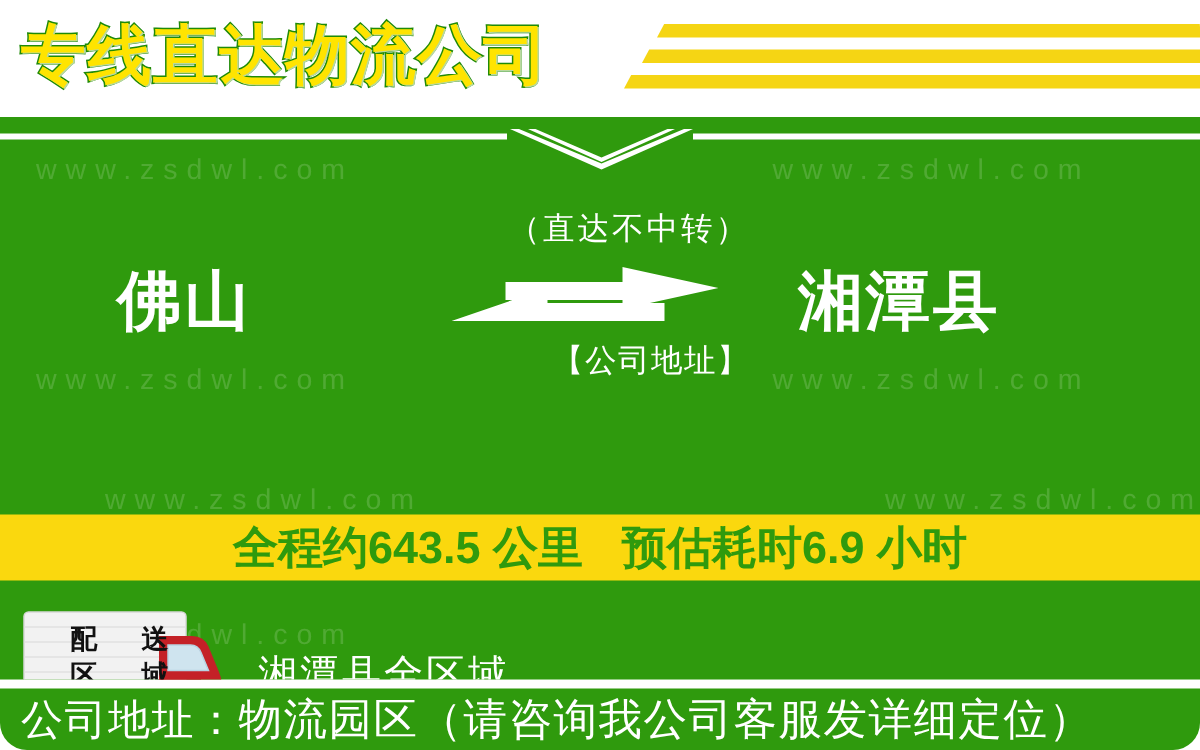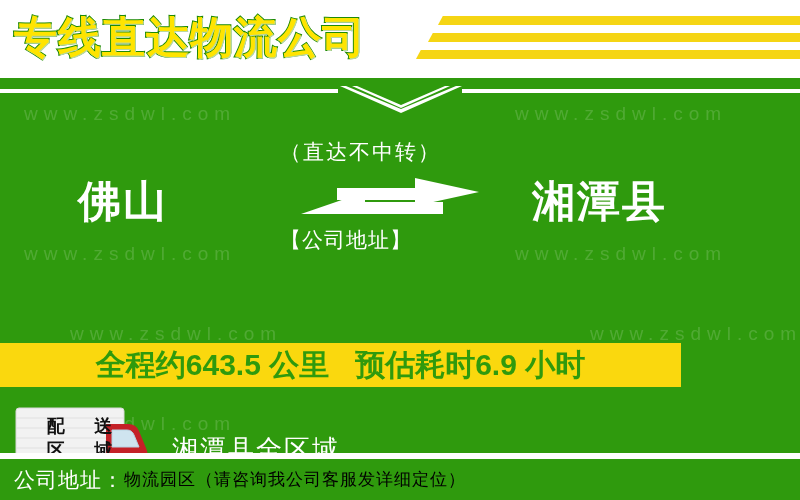--- a/index.html
+++ b/index.html
@@ -1,21 +1,21 @@
 <!DOCTYPE html>
 <html><head>
 <meta charset="utf-8">
 <style>
   html,body{margin:0;padding:0;}
   body{
     width:800px;height:500px;overflow:hidden;
     font-family:"Liberation Sans","DejaVu Sans",sans-serif;
     background:#ffffff;
   }
-  .banner{position:relative;width:800px;height:500px;overflow:hidden;background:#ffffff;}
+  .banner{position:relative;width:800px;height:500px;overflow:hidden;background:#ffffff;border-radius:18px;}
 
   
   .header{position:absolute;left:0;top:0;width:800px;height:78px;background:#ffffff;overflow:hidden;}
   .header-title{
     position:absolute;left:14px;top:6px;
     font-size:43px;line-height:62px;font-weight:bold;
     letter-spacing:1px;
     color:#FFE400;
     -webkit-text-stroke:2px #1f8a07;
     paint-order:stroke fill;
@@ -57,29 +57,29 @@
 
   
   .city{
     position:absolute;color:#ffffff;font-size:43px;line-height:66px;
     font-weight:bold;white-space:nowrap;letter-spacing:2px;
   }
   .city.from{left:78px;top:90px;}
   .city.to{left:532px;top:90px;}
 
   
-  .center{position:absolute;left:280px;top:60px;width:220px;text-align:left;font-family:Liberation Serif, serif;}
+  .center{position:absolute;left:280px;top:60px;width:220px;text-align:right;font-family:Liberation Serif, serif;}
   .center-top{color:#ffffff;font-size:21px;letter-spacing:2px;white-space:nowrap;}
   .arrow-wrap{margin-top:12px;height:42px;position:relative;}
   .arrow-wrap svg{display:block;margin:0 auto;}
   .center-bot{color:#ffffff;font-size:21px;letter-spacing:1px;white-space:nowrap;margin-top:6px;}
 
   
   .yellow-bar{
-    position:absolute;left:0;top:265px;width:681px;height:44px;background:#FAD80E;
+    position:absolute;left:0;top:265px;width:800px;height:44px;background:#FAD80E;
     display:flex;align-items:center;justify-content:center;
   }
   .yellow-bar .dist{
     color:#2f9a0d;font-size:30px;font-weight:bold;white-space:nowrap;letter-spacing:0px;
   }
   .yellow-bar .gap{display:inline-block;width:26px;}
 
   
   .delivery{position:absolute;left:0;top:326px;width:800px;height:90px;}
   .truck{position:absolute;left:10px;top:0px;width:150px;height:78px;}
@@ -94,22 +94,22 @@
     position:absolute;left:172px;top:28px;
     color:#ffffff;font-size:26px;letter-spacing:2px;white-space:nowrap;
   }
 
   
   .sep{position:absolute;left:0;top:455px;width:800px;height:4px;background:#ffffff;}
   .footer{
     position:absolute;left:0;top:459px;width:800px;height:41px;background:#2f9a0d;
     display:flex;align-items:center;overflow:hidden;
   }
-  .footer .lbl{color:#ffffff;font-size:21px;margin-left:14px;white-space:nowrap;letter-spacing:1px;}
-  .footer .val{color:#000000;font-size:17px;white-space:nowrap;letter-spacing:1px;}
+  .footer .lbl{color:#ffffff;font-size:28px;margin-left:14px;white-space:nowrap;letter-spacing:1px;}
+  .footer .val{color:#ffffff;font-size:29px;white-space:nowrap;letter-spacing:1px;}
 </style>
 </head>
 <body>
 
 <div class="banner">
 
   <div class="header">
     <div class="header-title">专线直达物流公司</div>
     <div class="stripes">
       <div class="stripe s1"></div>

